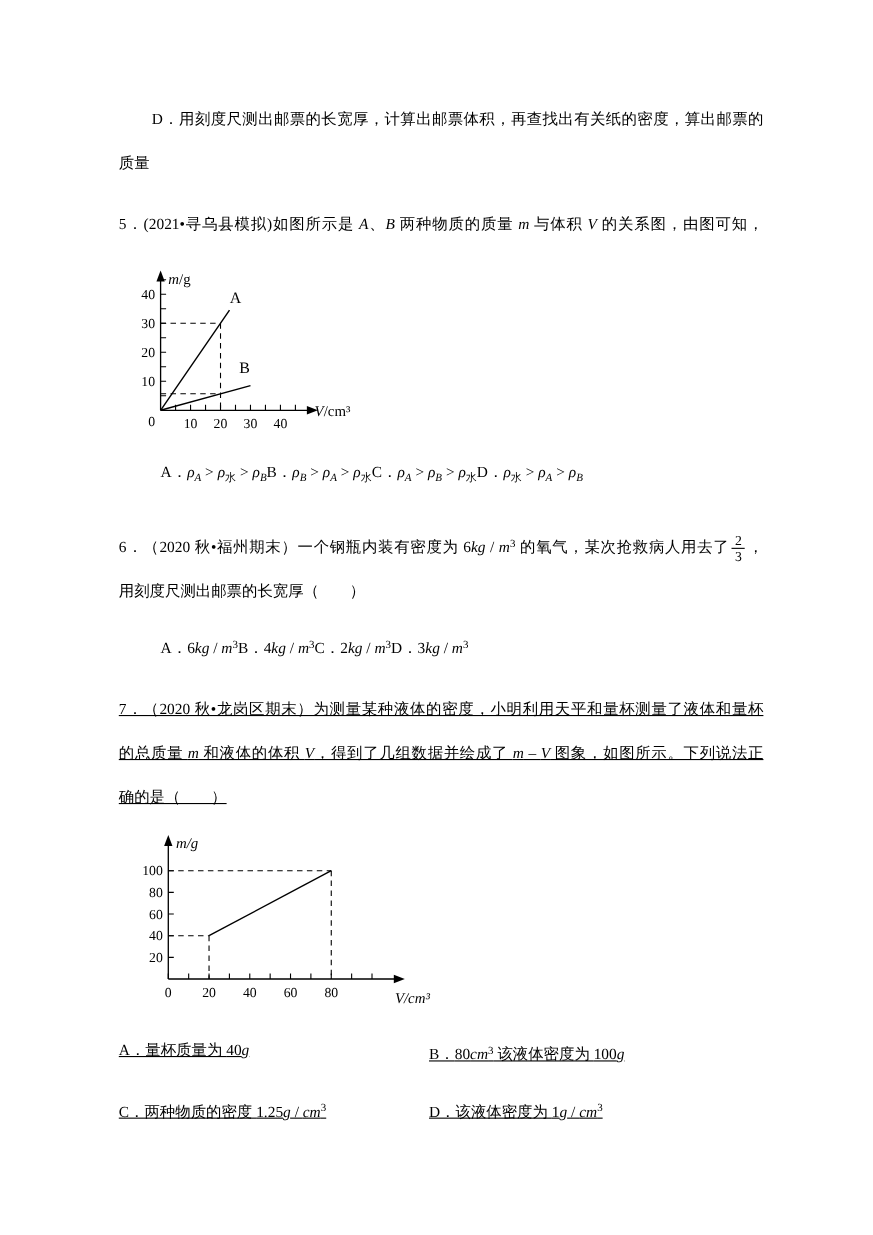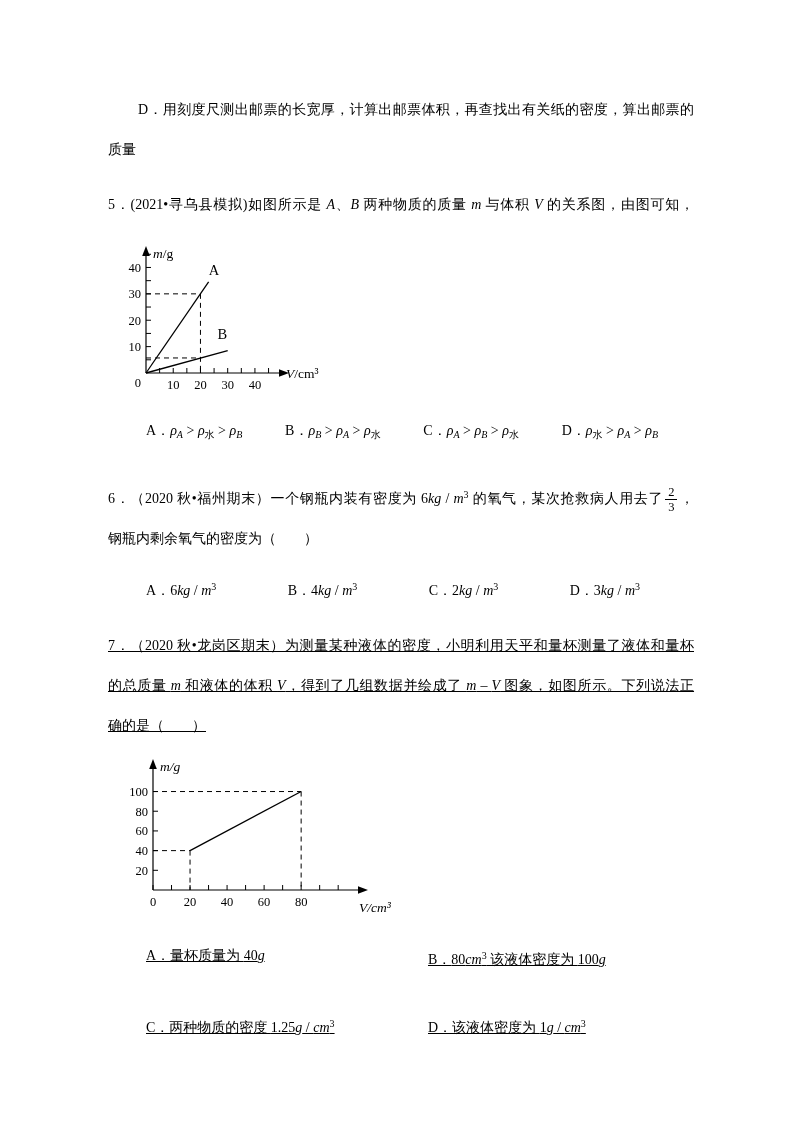--- a/index.html
+++ b/index.html
@@ -12,23 +12,23 @@
   .page{padding:90px 100px 0 108px;}
   .para{margin:0;line-height:40px;text-align:justify;}
   .fill{text-align-last:justify;}
   .indent{text-indent:30px;}
   .q5{margin-top:15px;}
   .q6{margin-top:20px;}
   .q7{margin-top:15px;text-decoration:underline;}
   .fig{margin:0;}
   .fig1{margin:14px 0 10px 12px;}
   .fig2{margin:8px 0 6px 11px;}
-  .opts-row{display:flex;justify-content:space-between;margin-left:38px;width:512px;line-height:40px;white-space:nowrap;}
+  .opts-row{display:flex;justify-content:flex-start;margin-left:38px;width:512px;line-height:40px;white-space:nowrap;}
   .opts-row-q6{width:494px;margin-top:8px;}
-  .opts-grid{display:grid;grid-template-columns:282px auto;justify-content:start;margin-left:38px;margin-top:14px;row-gap:24px;line-height:40px;white-space:nowrap;}
+  .opts-grid{display:grid;grid-template-columns:282px auto;justify-content:start;margin-top:14px;row-gap:8px;line-height:40px;white-space:nowrap;}
   .it{font-style:italic;}
   .sb{font-size:10px;vertical-align:-3px;}
   .sp{font-size:10px;vertical-align:5px;}
   .frac{display:inline-flex;flex-direction:column;align-items:center;vertical-align:middle;line-height:1.15;font-size:12.5px;margin:0 2px;}
   .fnum{border-bottom:1px solid #000;padding:0 3px;}
   .fden{padding:0 3px;}
   svg{display:block;}
 </style>
 </head>
 <body>
@@ -92,21 +92,21 @@
       <span class="opt"><span>C．</span><span class="it">ρ</span><span class="it sb">A</span><span> &gt; </span><span class="it">ρ</span><span class="it sb">B</span><span> &gt; </span><span class="it">ρ</span><span class="sb">水</span></span>
       <span class="opt"><span>D．</span><span class="it">ρ</span><span class="sb">水</span><span> &gt; </span><span class="it">ρ</span><span class="it sb">A</span><span> &gt; </span><span class="it">ρ</span><span class="it sb">B</span></span>
     </div>
   </section>
 
   <section class="q6">
     <p class="para fill"><span>6．（2020 秋•福州期末）一个钢瓶内装有密度为 </span><span>6</span><span class="it">kg</span><span> / </span><span class="it">m</span><span class="sp">3</span><span> 的氧气，某次抢救病人用去了</span><span class="frac">
           <span class="fnum">2</span>
           <span class="fden">3</span>
         </span><span>，</span></p>
-    <p class="para"><span>钢瓶内剩余氧气的密度为（　　）</span></p>
+    <p class="para"><span>用刻度尺测出邮票的长宽厚（　　）</span></p>
     <div class="opts-row opts-row-q6">
       <span class="opt"><span>A．</span><span>6</span><span class="it">kg</span><span> / </span><span class="it">m</span><span class="sp">3</span></span>
       <span class="opt"><span>B．</span><span>4</span><span class="it">kg</span><span> / </span><span class="it">m</span><span class="sp">3</span></span>
       <span class="opt"><span>C．</span><span>2</span><span class="it">kg</span><span> / </span><span class="it">m</span><span class="sp">3</span></span>
       <span class="opt"><span>D．</span><span>3</span><span class="it">kg</span><span> / </span><span class="it">m</span><span class="sp">3</span></span>
     </div>
   </section>
 
   <section class="q7">
     <p class="para fill"><span>7．（2020 秋•龙岗区期末）为测量某种液体的密度，小明利用天平和量杯测量了液体和量杯</span></p>

